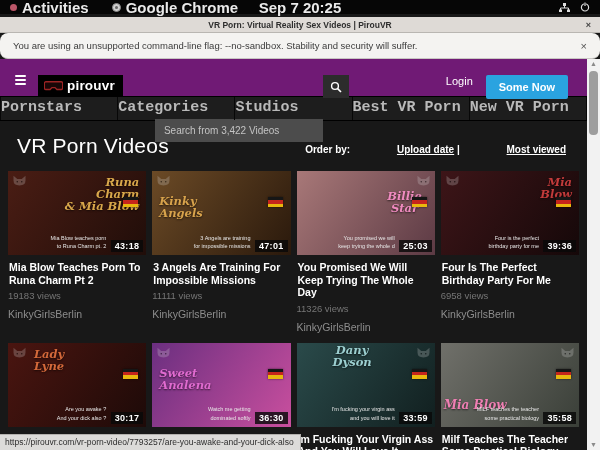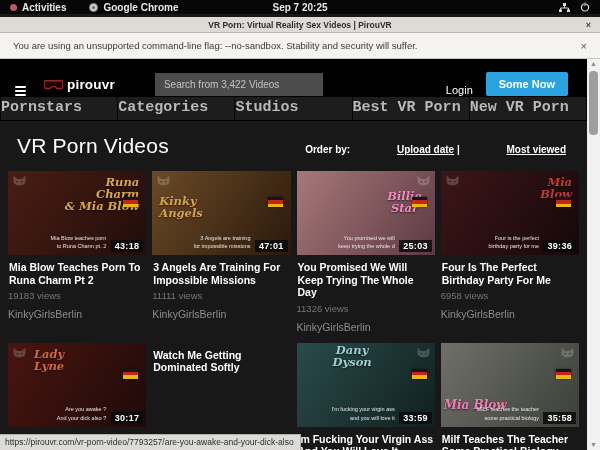--- a/index.html
+++ b/index.html
@@ -1,47 +1,47 @@
 <!DOCTYPE html>
 <html><head>
 <meta charset="utf-8">
 <style>
   html,body{margin:0;padding:0;width:600px;height:450px;overflow:hidden;background:#161616;
     font-family:"Liberation Sans",sans-serif;-webkit-font-smoothing:antialiased;}
   .screen{position:relative;width:600px;height:450px;background:#181818;}
 
   
   .sysbar{position:absolute;top:0;left:0;right:0;height:14px;background:#060606;color:#e9e9e9;
-    display:flex;align-items:center;font-size:10px;font-weight:bold;padding:0 10px;box-sizing:border-box;gap:5px;}
+    display:flex;align-items:center;font-size:15px;font-weight:bold;padding:0 10px;box-sizing:border-box;gap:5px;}
   .sys-dot{width:7px;height:7px;border-radius:50%;background:#bb5668;display:inline-block;}
   .chrome-ico{width:9px;height:9px;border-radius:50%;background:#cfcfcf;border:1px solid #8a8a8a;box-sizing:border-box;position:relative;margin-left:18px;}
   .chrome-ico::after{content:"";position:absolute;left:2px;top:2px;width:3px;height:3px;border-radius:50%;background:#666;}
   .sys-clock{position:absolute;left:50%;transform:translateX(-50%);font-weight:bold;}
   .sys-right{margin-left:auto;display:flex;align-items:center;gap:10px;}
 
   
   .titlebar{position:absolute;top:17px;left:0;right:0;height:16px;background:#dedad6;color:#2e2e2e;
     font-size:8.5px;font-weight:bold;text-align:center;line-height:16px;border-bottom:1px solid #b9b6b2;box-sizing:border-box;}
   .titlebar .close{position:absolute;right:9px;top:0;font-weight:bold;color:#444;cursor:default;font-size:9px;}
 
   
   .warnbar{position:absolute;top:33px;left:0;right:0;height:26px;background:#f4f3f1;border-bottom:1px solid #c9c7c3;
-    color:#3b3b3b;font-size:9.5px;display:flex;align-items:center;padding:0 13px;box-sizing:border-box;}
+    color:#3b3b3b;font-size:9.5px;display:flex;align-items:center;padding:0 13px;box-sizing:border-box;border-radius:8px;}
   .warnbar .close{margin-left:auto;color:#555;font-size:11px;}
 
   
   .content{position:absolute;top:59px;left:0;right:13px;bottom:0;background:#181818;overflow:hidden;}
 
   
   .scrollbar{position:absolute;top:59px;right:0;width:13px;bottom:0;background:#f2f2f2;}
   .sb-arrow{position:absolute;left:0;right:0;text-align:center;color:#8a8a8a;font-size:7px;line-height:8px;}
   .sb-thumb{position:absolute;left:2px;right:2px;top:12px;height:64px;background:#9e9e9e;border-radius:4px;}
 
   
-  .navbar{height:37px;background:#000000;display:flex;align-items:flex-end;padding:0 15px;box-sizing:border-box;}
+  .navbar{height:37px;background:#701a75;display:flex;align-items:flex-start;padding:16px 15px;box-sizing:border-box;}
   .burger{display:inline-flex;flex-direction:column;gap:2px;margin-right:12px;}
   .burger i{width:11px;height:2px;background:#fff;border-radius:1px;}
   .logo{background:#000;display:flex;align-items:center;gap:4px;padding:3px 8px 4px 6px;}
   .logo .word{color:#fff;font-weight:bold;font-size:13.5px;letter-spacing:.2px;}
   .searchwrap{display:flex;margin-left:32px;}
   .searchwrap input{width:150px;height:23px;background:#4c4c4c;border:0;outline:0;color:#d6d6d6;
     font-size:10px;padding:0 9px;font-family:"Liberation Sans",sans-serif;margin-top:44px;}
   .searchwrap input::placeholder{color:#c3c3c3;}
   .searchbtn{width:26px;height:23px;background:#2c2c2c;border:0;display:flex;align-items:center;justify-content:center;}
   .login{margin-left:auto;color:#fff;font-size:11px;}
@@ -281,20 +281,37 @@
               <i></i>
               <i></i>
             </div>
       <span class="duration">30:17</span>
     </div>
     <div class="vtitle">Are You Awake And Your Dick Also</div>
 
   </div>
 
   <div class="card">
+    <div class="thumb" style="background: linear-gradient(125deg, rgb(107, 47, 128), rgb(201, 79, 158));">
+      <svg class="catlogo cat-tl" width="15" height="13" viewBox="0 0 20 16">
+        <path d="M2 1.5 L7 6 L13 6 L18 1.5 L18 8 Q18 14.5 10 14.5 Q2 14.5 2 8 Z" fill="rgba(215,215,215,.45)"></path>
+        <circle cx="7" cy="9.5" r="1" fill="#111"></circle>
+              <circle cx="13" cy="9.5" r="1" fill="#111"></circle>
+      </svg>
+      <div class="ovname ov-tl" style="color: rgb(224, 107, 208);">Sweet
+Analena</div>
+      <div class="caption">Watch me getting
+dominated softly</div>
+      <div class="flag" hidden="">
+              <i></i>
+              <i></i>
+              <i></i>
+            </div>
+      <span class="duration">36:30</span>
+    </div>
     <div class="vtitle">Watch Me Getting Dominated Softly</div>
 
   </div>
 
   <div class="card">
     <div class="thumb" style="background: linear-gradient(125deg, rgb(42, 74, 74), rgb(17, 31, 31));">
       <svg class="catlogo cat-tr" width="15" height="13" viewBox="0 0 20 16">
         <path d="M2 1.5 L7 6 L13 6 L18 1.5 L18 8 Q18 14.5 10 14.5 Q2 14.5 2 8 Z" fill="rgba(215,215,215,.45)"></path>
         <circle cx="7" cy="9.5" r="1" fill="#111"></circle>
               <circle cx="13" cy="9.5" r="1" fill="#111"></circle>

